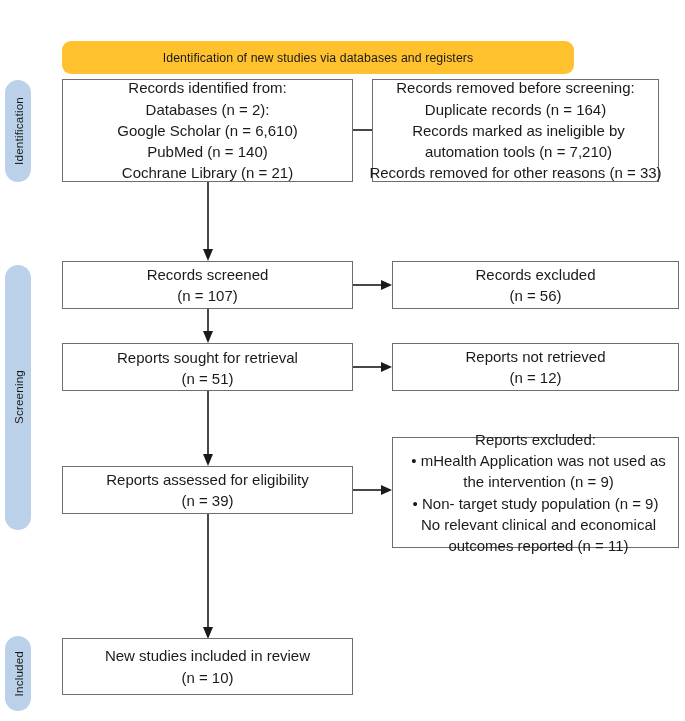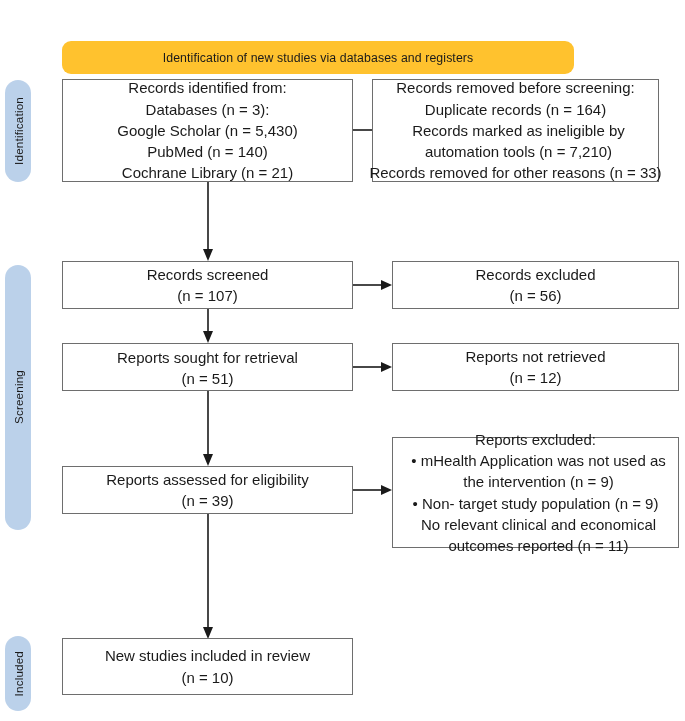--- a/index.html
+++ b/index.html
@@ -159,22 +159,22 @@
   <polygon points="28,3 39,8 28,13"></polygon>
 </svg>
 
 <svg class="connector" style="left:200px; top:514px; width:16px; height:128px;">
   <line x1="8" y1="0" x2="8" y2="114"></line>
   <polygon points="3,113 13,113 8,125"></polygon>
 </svg>
 
 <div class="flow-box" id="box-identified">
   <span class="line">Records identified from:</span>
-  <span class="line">Databases (n = 3):</span>
-  <span class="line">Google Scholar (n = 5,430)</span>
+  <span class="line">Databases (n = 2):</span>
+  <span class="line">Google Scholar (n = 6,610)</span>
   <span class="line">PubMed (n = 140)</span>
   <span class="line">Cochrane Library (n = 21)</span>
 </div>
 
 <div class="flow-box" id="box-removed">
   <span class="line">Records removed before screening:</span>
   <span class="line">Duplicate records (n = 164)</span>
   <span class="line wrap">Records marked as ineligible by automation tools (n = 7,210)</span>
   <span class="line">Records removed for other reasons (n = 33)</span>
 </div>

